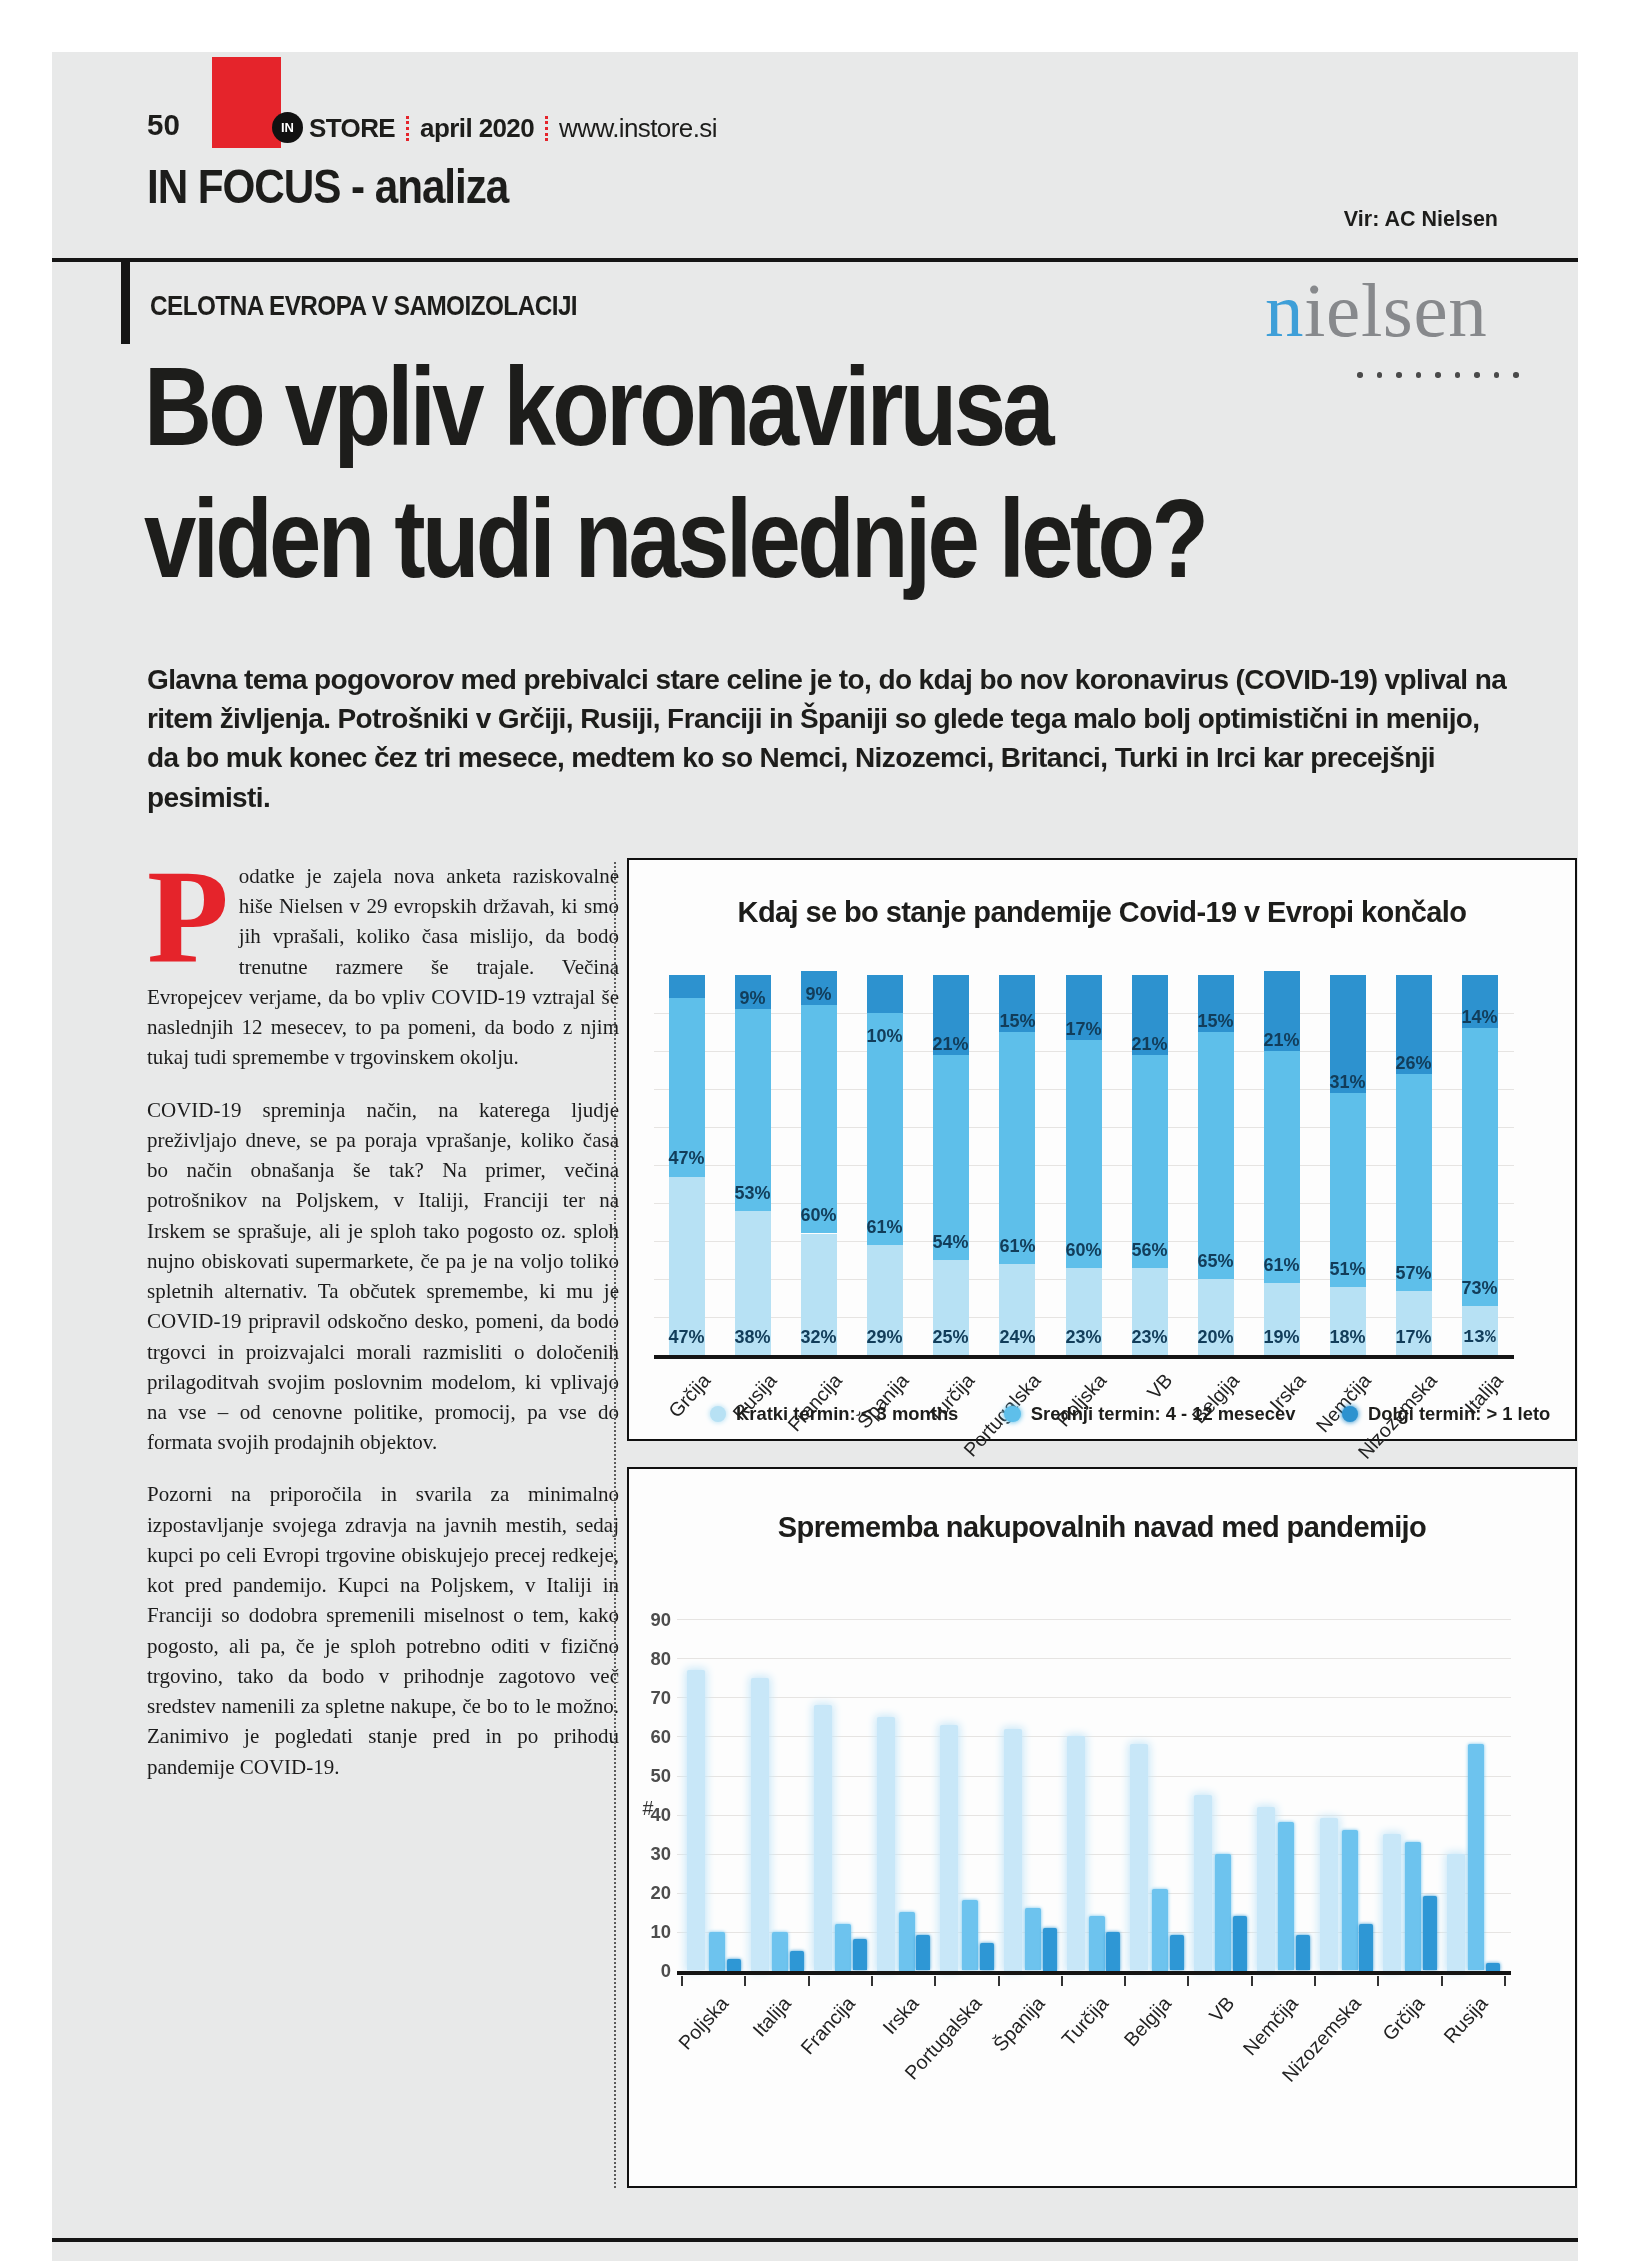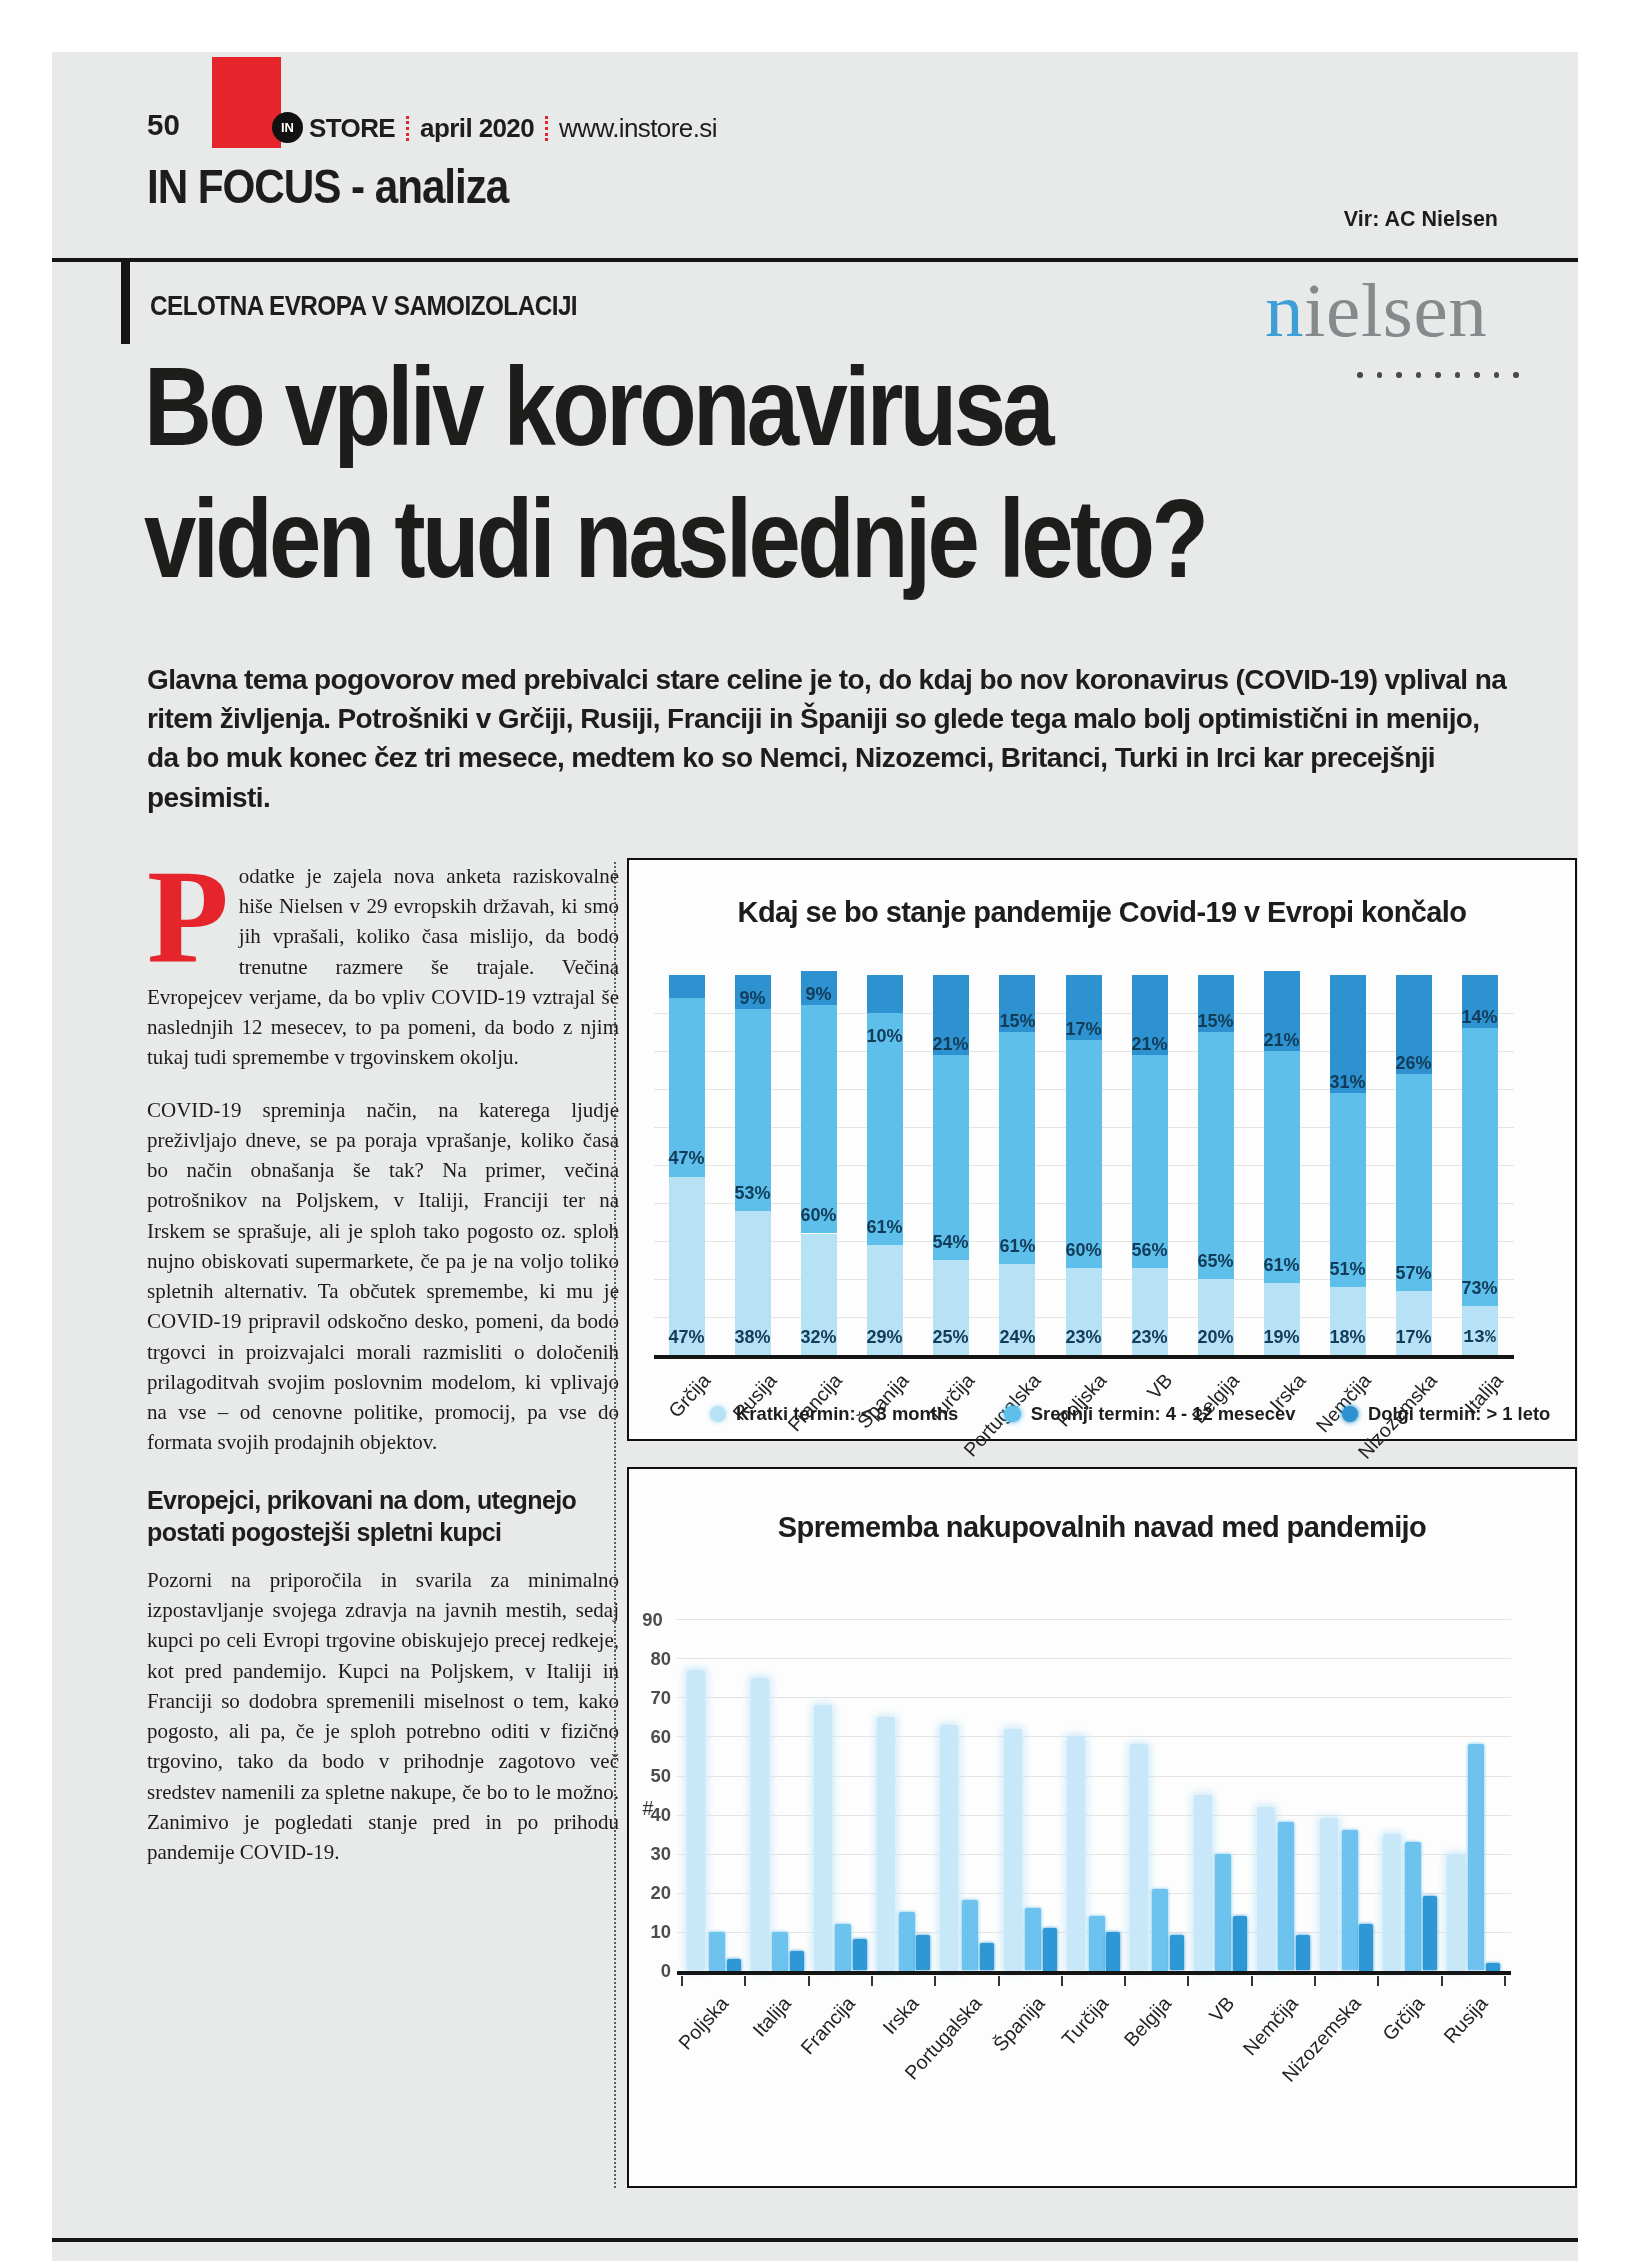--- a/index.html
+++ b/index.html
@@ -104,21 +104,20 @@
         <div class="ndot"></div>
       </div>
   </div>
 
   <h1 class="abs headline"><span>Bo vpliv koronavirusa</span><br><span>viden tudi naslednje leto?</span></h1>
   <p class="abs lead">Glavna tema pogovorov med prebivalci stare celine je to, do kdaj bo nov koronavirus (COVID-19) vplival na ritem življenja. Potrošniki v Grčiji, Rusiji, Franciji in Španiji so glede tega malo bolj optimistični in menijo, da bo muk konec čez tri mesece, medtem ko so Nemci, Nizozemci, Britanci, Turki in Irci kar precejšnji pesimisti.</p>
 
   <div class="abs bodycol">
     <p><span class="dropcap">P</span><span>odatke je zajela nova anketa raziskovalne hiše Nielsen v 29 evropskih državah, ki smo jih vprašali, koliko časa mislijo, da bodo trenutne razmere še trajale. Večina Evropejcev verjame, da bo vpliv COVID-19 vztrajal še naslednjih 12 mesecev, to pa pomeni, da bodo z njim tukaj tudi spremembe v trgovinskem okolju.</span></p>
     <p>COVID-19 spreminja način, na katerega ljudje preživljajo dneve, se pa poraja vprašanje, koliko časa bo način obnašanja še tak? Na primer, večina potrošnikov na Poljskem, v Italiji, Franciji ter na Irskem se sprašuje, ali je sploh tako pogosto oz. sploh nujno obiskovati supermarkete, če pa je na voljo toliko spletnih alternativ. Ta občutek spremembe, ki mu je COVID-19 pripravil odskočno desko, pomeni, da bodo trgovci in proizvajalci morali razmisliti o določenih prilagoditvah svojim poslovnim modelom, ki vplivajo na vse – od cenovne politike, promocij, pa vse do formata svojih prodajnih objektov.</p>
-    <h3 class="subhead">Evropejci, prikovani na dom, utegnejo postati pogostejši spletni kupci</h3>
     <p>Pozorni na priporočila in svarila za minimalno izpostavljanje svojega zdravja na javnih mestih, sedaj kupci po celi Evropi trgovine obiskujejo precej redkeje, kot pred pandemijo. Kupci na Poljskem, v Italiji in Franciji so dodobra spremenili miselnost o tem, kako pogosto, ali pa, če je sploh potrebno oditi v fizično trgovino, tako da bodo v prihodnje zagotovo več sredstev namenili za spletne nakupe, če bo to le možno. Zanimivo je pogledati stanje pred in po prihodu pandemije COVID-19.</p>
   </div>
   <div class="abs divider"></div>
 
   <section class="chartbox box1">
     <h4 class="ctitle">Kdaj se bo stanje pandemije Covid-19 v Evropi končalo</h4>
     <div class="plot" id="plot1">
         <div class="gridline" style="left: 24.6px; width: 860px; top: 457px;"></div>
         <div class="gridline" style="left: 24.6px; width: 860px; top: 419px;"></div>
         <div class="gridline" style="left: 24.6px; width: 860px; top: 381px;"></div>
@@ -250,21 +249,21 @@
         <div class="gridline" style="left: 48px; width: 834px; top: 150px;"></div>
         <div class="ytick" style="left: 4.9px; top: 491px;">0</div>
         <div class="ytick" style="left: 4.9px; top: 452px;">10</div>
         <div class="ytick" style="left: 4.9px; top: 413px;">20</div>
         <div class="ytick" style="left: 4.9px; top: 374px;">30</div>
         <div class="ytick" style="left: 4.9px; top: 335px;">40</div>
         <div class="ytick" style="left: 4.9px; top: 296px;">50</div>
         <div class="ytick" style="left: 4.9px; top: 257px;">60</div>
         <div class="ytick" style="left: 4.9px; top: 218px;">70</div>
         <div class="ytick" style="left: 4.9px; top: 179px;">80</div>
-        <div class="ytick" style="left: 4.9px; top: 140px; text-align: center;">90</div>
+        <div class="ytick" style="left: 4.9px; top: 140px;">90</div>
         <div class="ylab" style="left: 13.5px; top: 328px;">#</div>
         <div class="seg" style="left: 58px; width: 18.4px; top: 201px; height: 300px; background: rgb(200, 231, 248); border-radius: 1.8px 1.8px 0px 0px; box-shadow: rgb(200, 231, 248) 0px 0px 8.6px 1.8px;"></div>
         <div class="seg" style="left: 80px; width: 16px; top: 463px; height: 39px; background: rgb(109, 195, 238); border-radius: 1.8px 1.8px 0px 0px; box-shadow: rgb(109, 195, 238) 0px 0px 3.7px 0px;"></div>
         <div class="seg" style="left: 98px; width: 13.5px; top: 490px; height: 11.7px; background: rgb(46, 151, 213); border-radius: 1.8px 1.8px 0px 0px; box-shadow: rgb(46, 151, 213) 0px 0px 3.7px 0px;"></div>
         <div class="catlabel" style="top: 523px; right: 859px;">Poljska</div>
         <div class="seg" style="left: 122px; width: 18.4px; top: 209px; height: 293px; background: rgb(200, 231, 248); border-radius: 1.8px 1.8px 0px 0px; box-shadow: rgb(200, 231, 248) 0px 0px 8.6px 1.8px;"></div>
         <div class="seg" style="left: 143px; width: 16px; top: 463px; height: 39px; background: rgb(109, 195, 238); border-radius: 1.8px 1.8px 0px 0px; box-shadow: rgb(109, 195, 238) 0px 0px 3.7px 0px;"></div>
         <div class="seg" style="left: 161px; width: 13.5px; top: 482px; height: 19.5px; background: rgb(46, 151, 213); border-radius: 1.8px 1.8px 0px 0px; box-shadow: rgb(46, 151, 213) 0px 0px 3.7px 0px;"></div>
         <div class="catlabel" style="top: 523px; right: 796px;">Italija</div>
         <div class="seg" style="left: 185px; width: 18.4px; top: 236px; height: 265px; background: rgb(200, 231, 248); border-radius: 1.8px 1.8px 0px 0px; box-shadow: rgb(200, 231, 248) 0px 0px 8.6px 1.8px;"></div>

